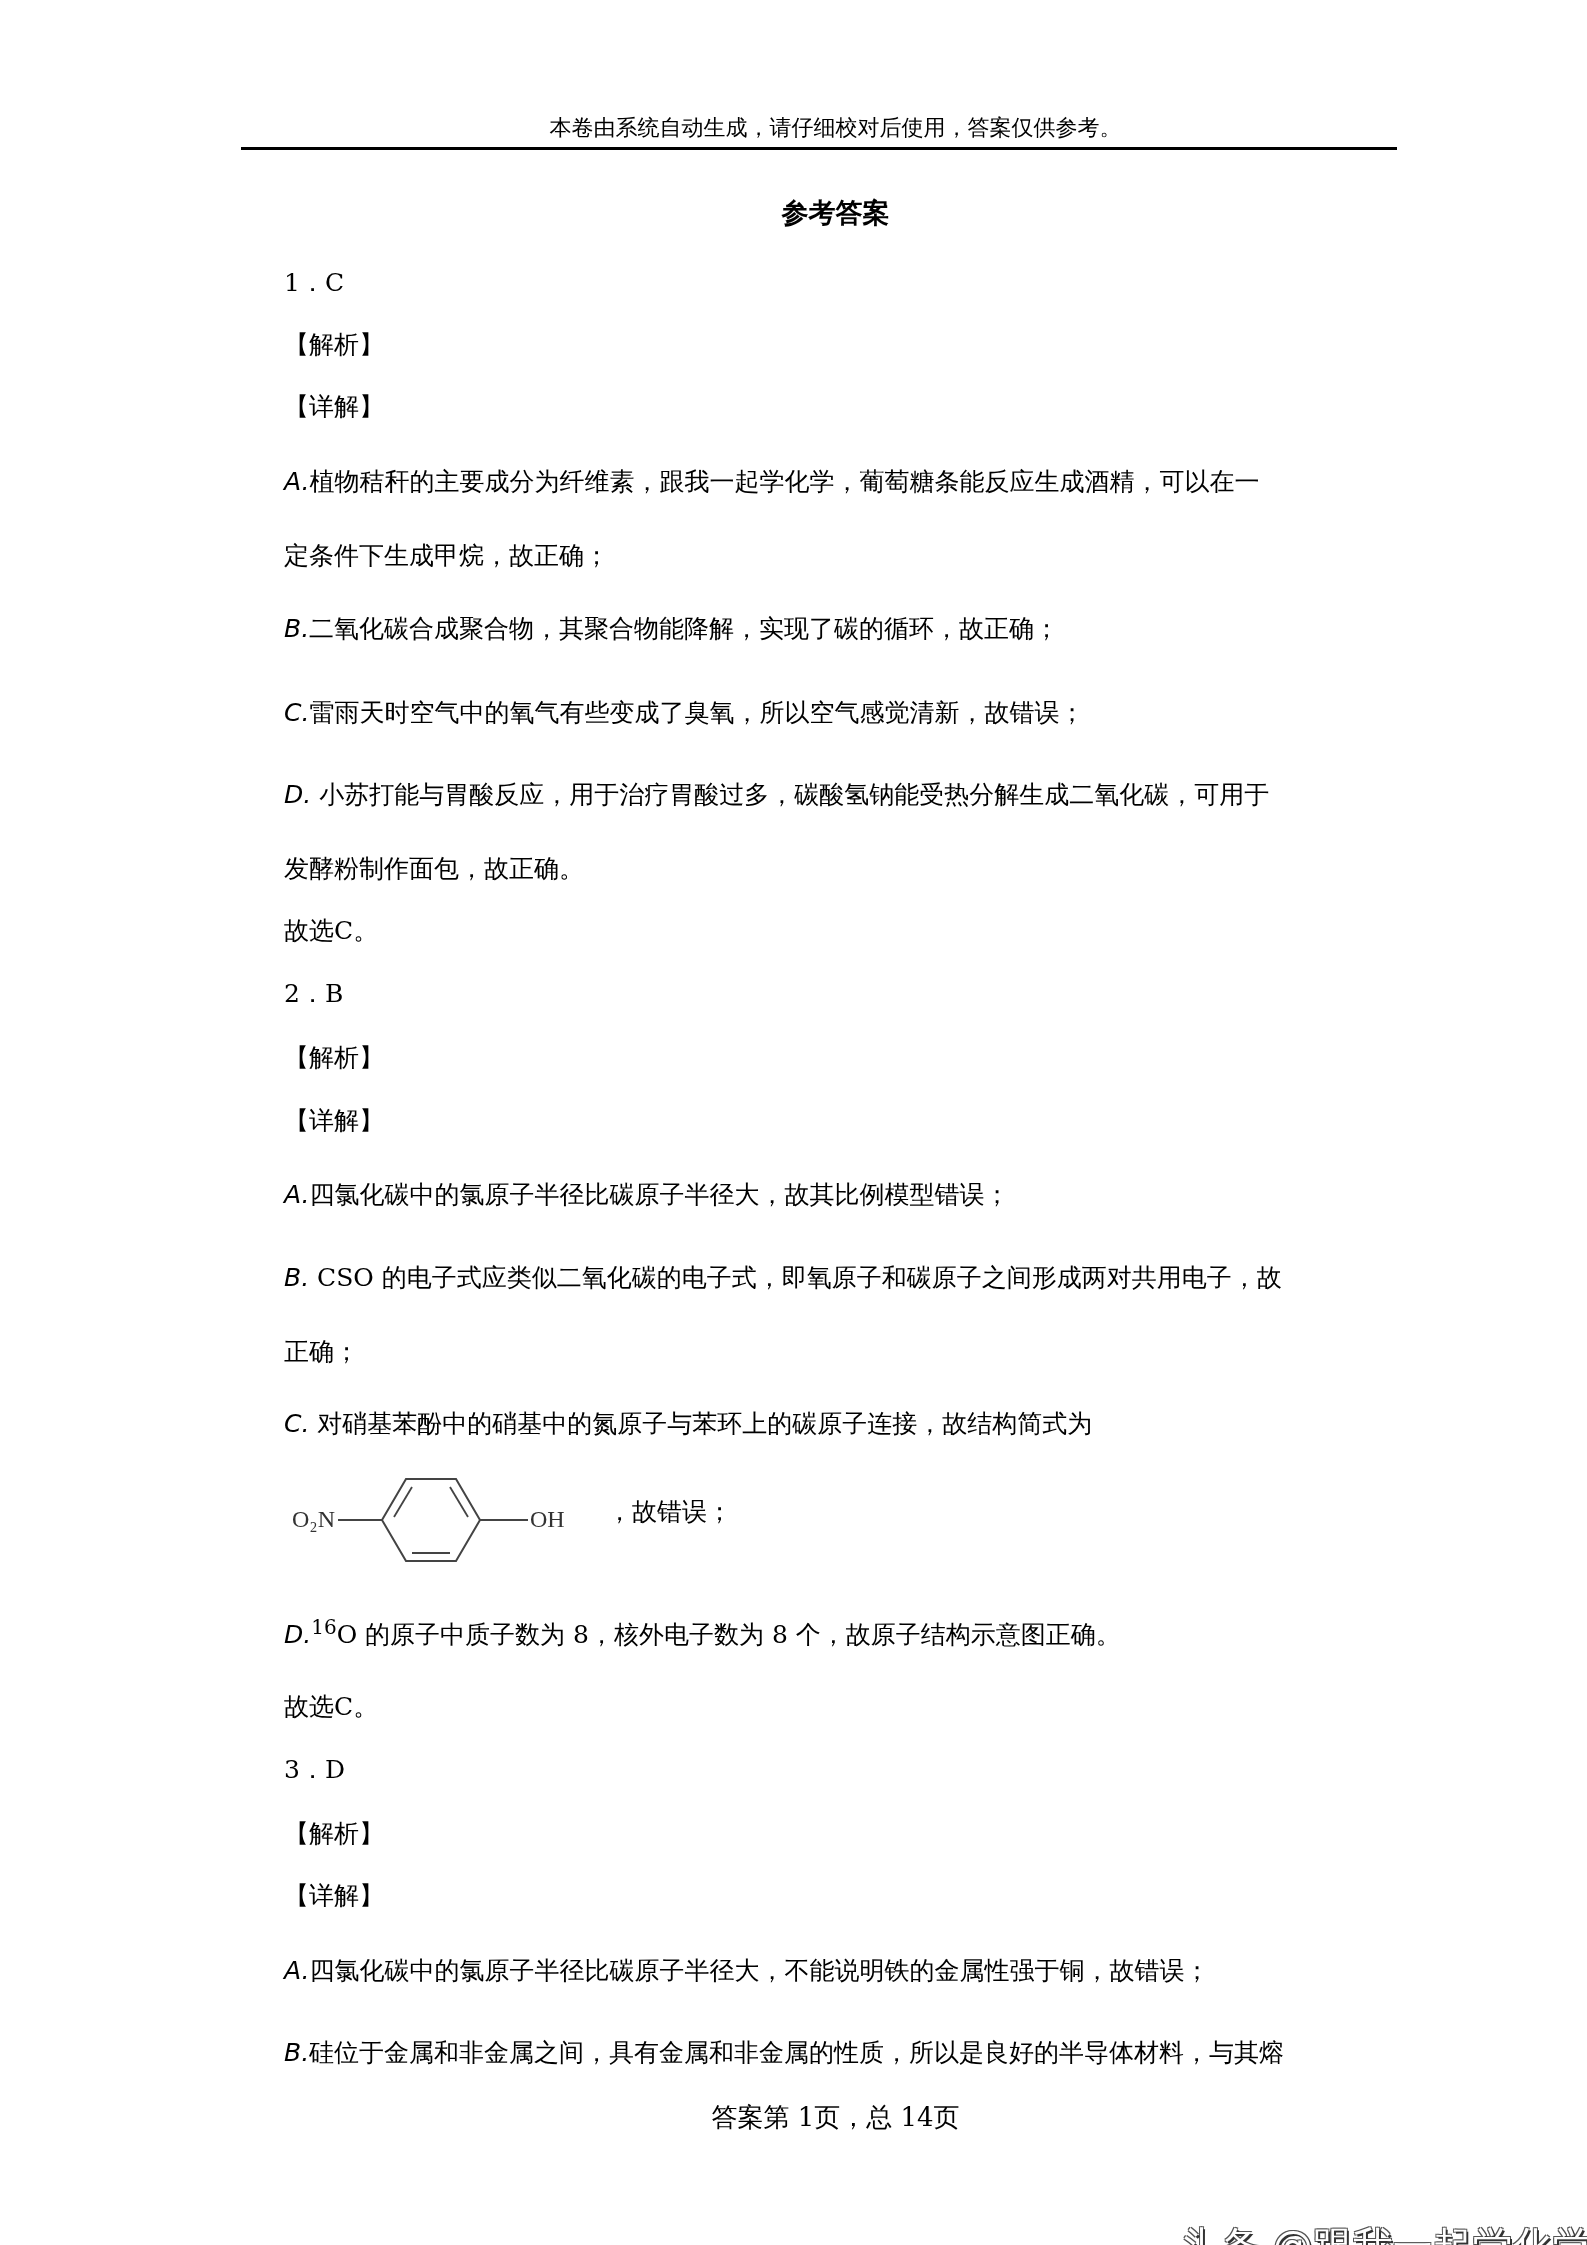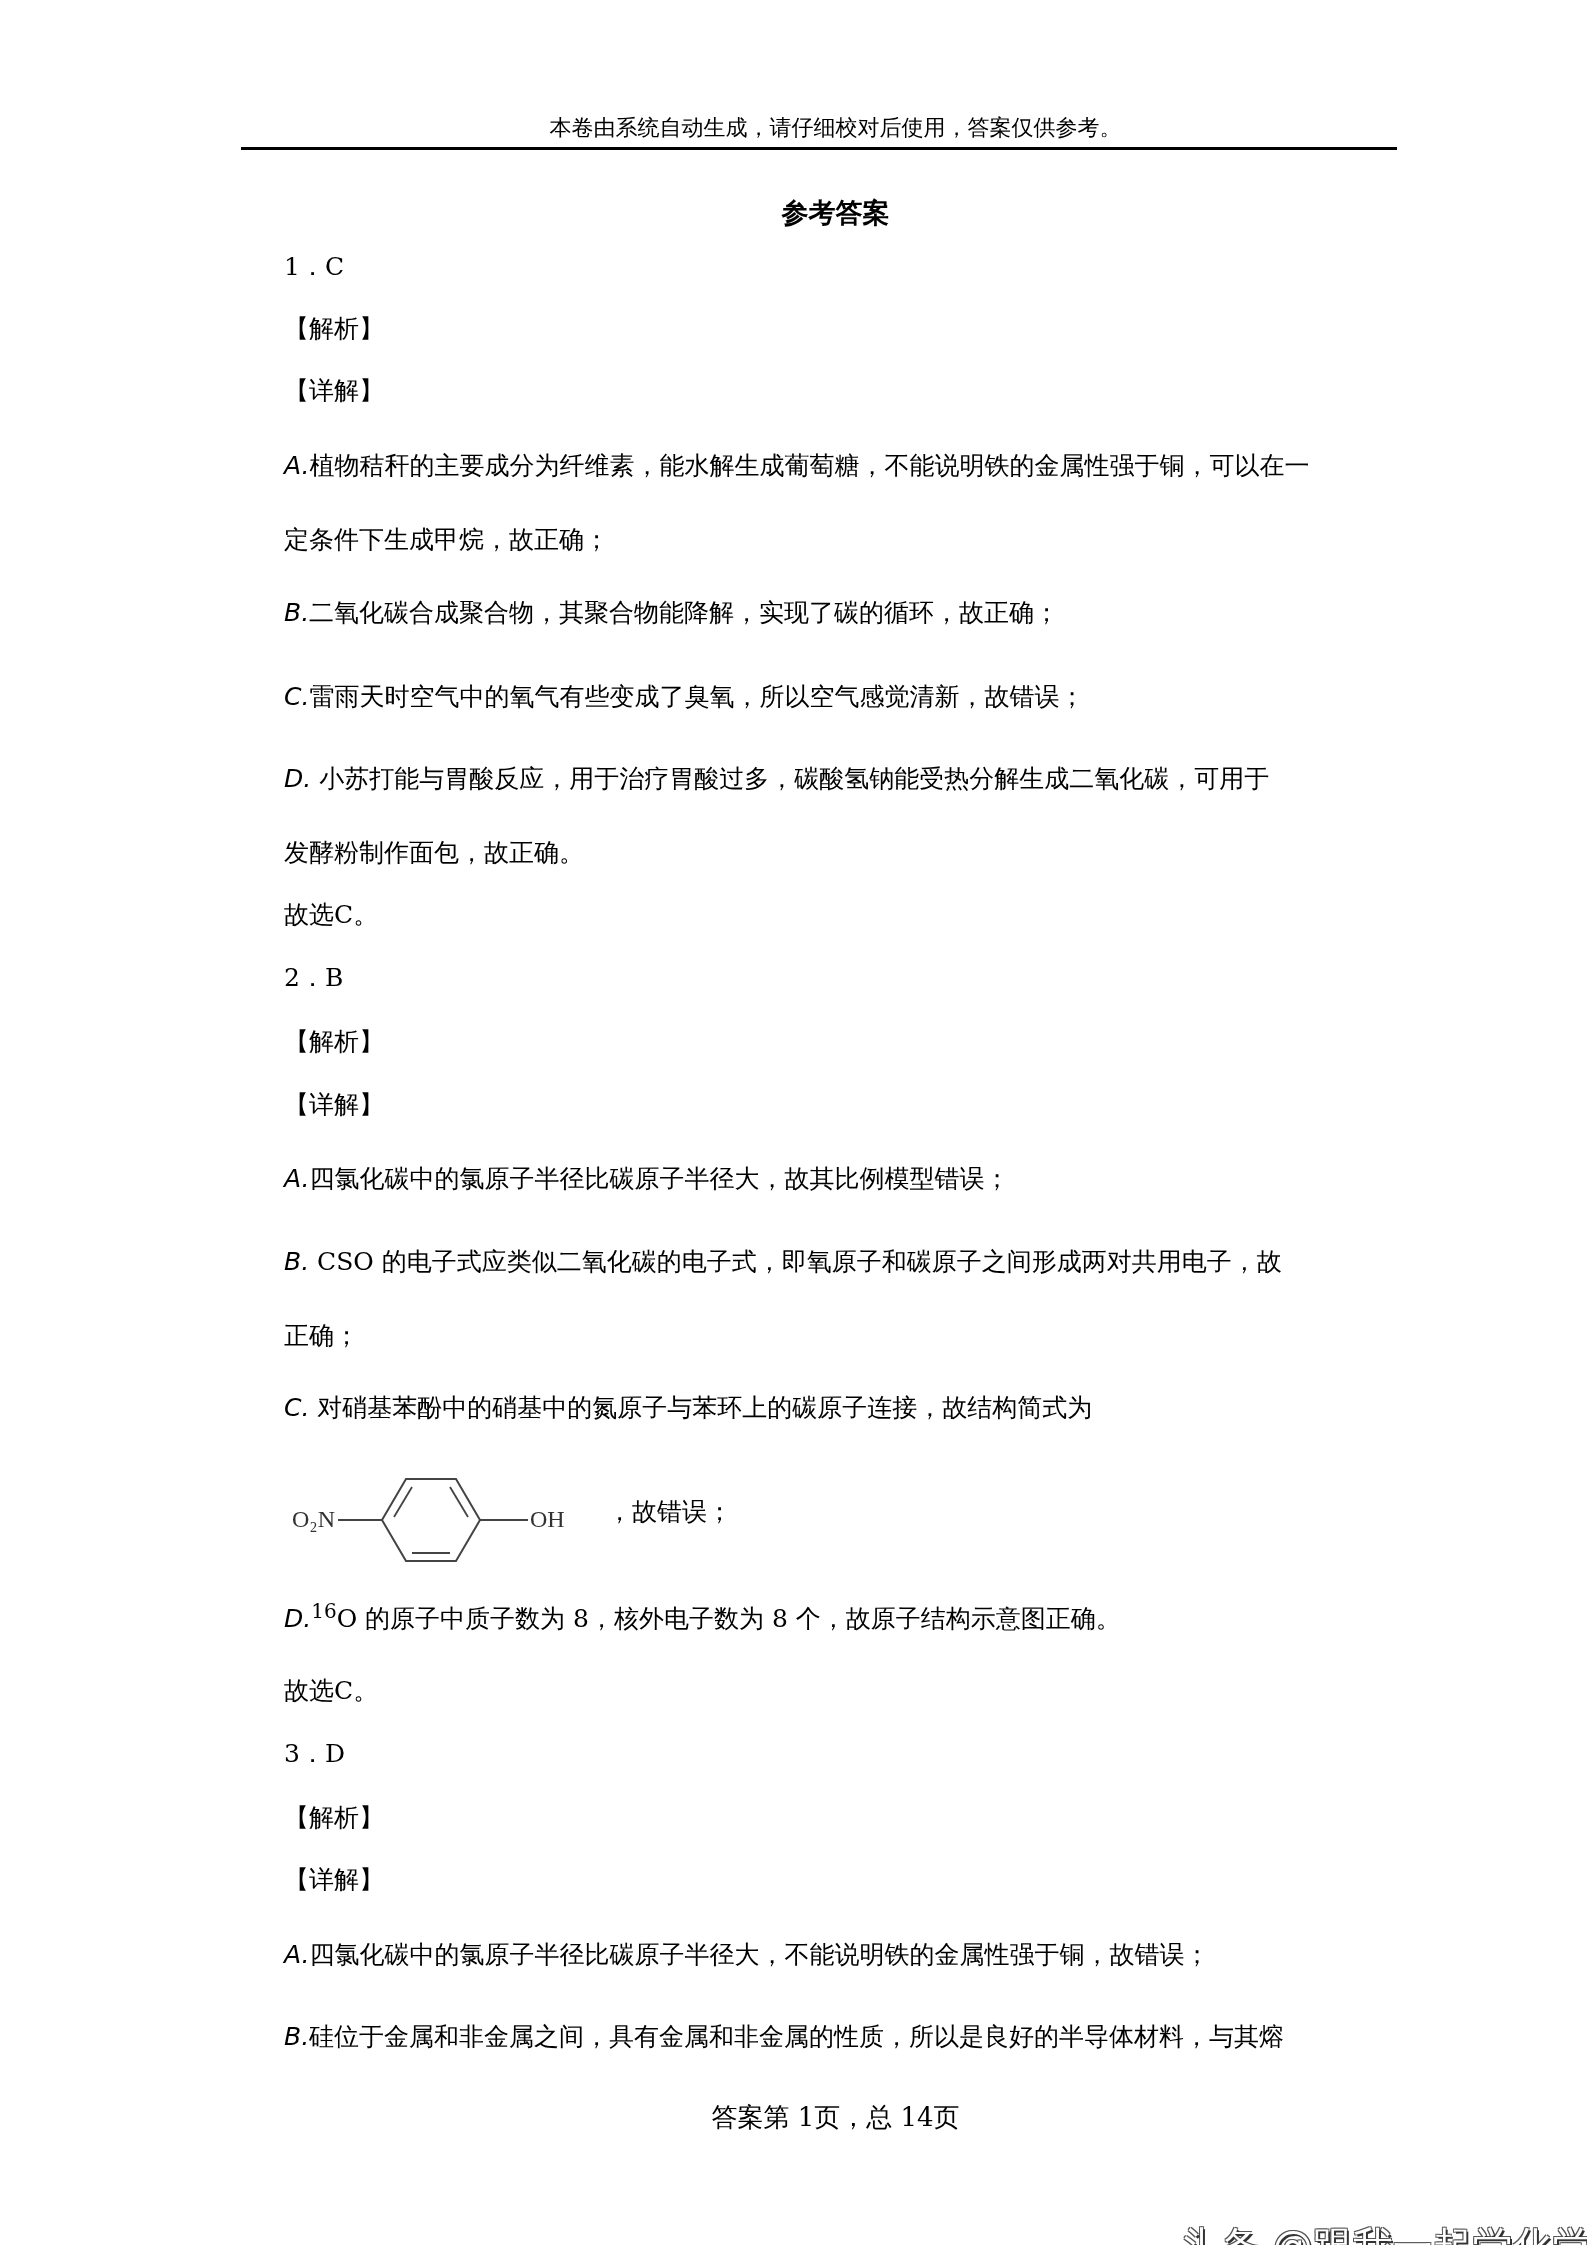--- a/index.html
+++ b/index.html
@@ -2,42 +2,42 @@
 <html><head>
 <meta charset="utf-8">
 <style>
   html, body { margin:0; padding:0; background:#ffffff; }
   body { width:1587px; height:2245px; position:relative; overflow:hidden;
          font-family:"DejaVu Serif","Liberation Serif",serif; color:#000; }
   .abs { position:absolute; white-space:nowrap;padding-left:42px; }
   .header-text { left:0; width:1587px; top:113px; text-align:center; font-size:22px; }
   .header-rule { left:241px; width:1114px; top:147px; height:3px; background:#000; }
   .title { left:0; width:1587px; top:195px; text-align:center; font-size:27px; font-weight:bold; }
-  .line { left:242px; font-size:25px; line-height:34px; }
+  .line { left:242px; font-size:25px; line-height:34px;margin-top:16px; }
   .opt { font-style:italic; font-family:"DejaVu Sans","Liberation Sans",sans-serif; }
   .sup { font-size:20px; vertical-align:super; line-height:0; }
   .footer { left:0; width:1587px; top:2100px; text-align:center; font-size:26px; }
   .watermark { left:1138px; top:2183px; font-size:40px; color:#fff;
                font-family:"DejaVu Sans","Liberation Sans",sans-serif;
                text-shadow: 2px 2px 0 #333, -1px -1px 0 #555, 1px -1px 0 #555, -1px 1px 0 #555; margin-top: 36px; }
   .struct { left:248px; top:1465px; width:330px; height:100px; }
   .struct-tail { left:565px; top:1495px; font-size:25px; }
 </style>
 </head>
 <body>
 
 <div class="abs header-text">本卷由系统自动生成，请仔细校对后使用，答案仅供参考。</div>
 <div class="abs header-rule"></div>
 
 <div class="abs title">参考答案</div>
 
 <div class="abs line" style="top:250px">1．C</div>
 <div class="abs line" style="top:312px">【解析】</div>
 <div class="abs line" style="top:374px">【详解】</div>
-<div class="abs line" style="top:449px"><span class="opt">A.</span><span>植物秸秆的主要成分为纤维素，能水解生成葡萄糖，不能说明铁的金属性强于铜，可以在一</span></div>
+<div class="abs line" style="top:449px"><span class="opt">A.</span><span>植物秸秆的主要成分为纤维素，跟我一起学化学，葡萄糖条能反应生成酒精，可以在一</span></div>
 <div class="abs line" style="top:523px">定条件下生成甲烷，故正确；</div>
 <div class="abs line" style="top:596px"><span class="opt">B.</span><span>二氧化碳合成聚合物，其聚合物能降解，实现了碳的循环，故正确；</span></div>
 <div class="abs line" style="top:680px"><span class="opt">C.</span><span>雷雨天时空气中的氧气有些变成了臭氧，所以空气感觉清新，故错误；</span></div>
 <div class="abs line" style="top:762px"><span class="opt">D.</span><span> 小苏打能与胃酸反应，用于治疗胃酸过多，碳酸氢钠能受热分解生成二氧化碳，可用于</span></div>
 <div class="abs line" style="top:836px">发酵粉制作面包，故正确。</div>
 <div class="abs line" style="top:898px">故选C。</div>
 
 <div class="abs line" style="top:961px">2．B</div>
 <div class="abs line" style="top:1025px">【解析】</div>
 <div class="abs line" style="top:1088px">【详解】</div>

